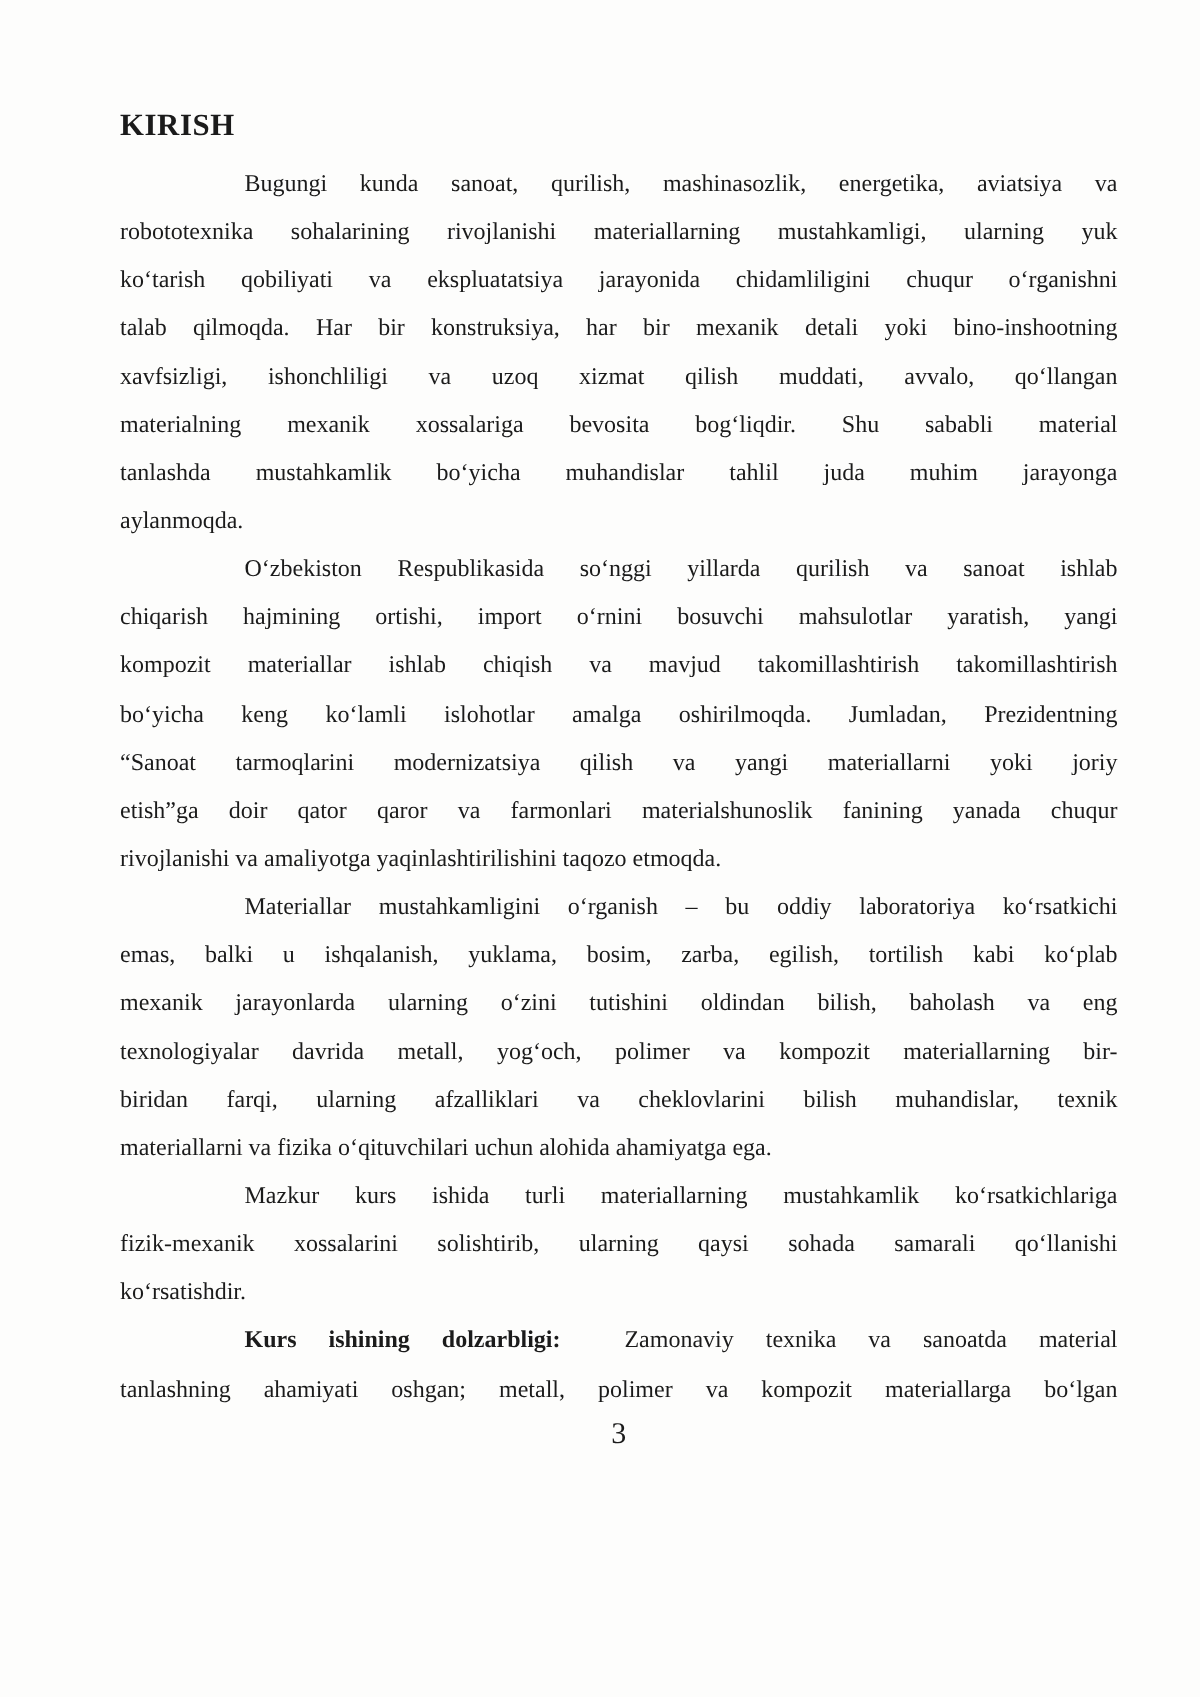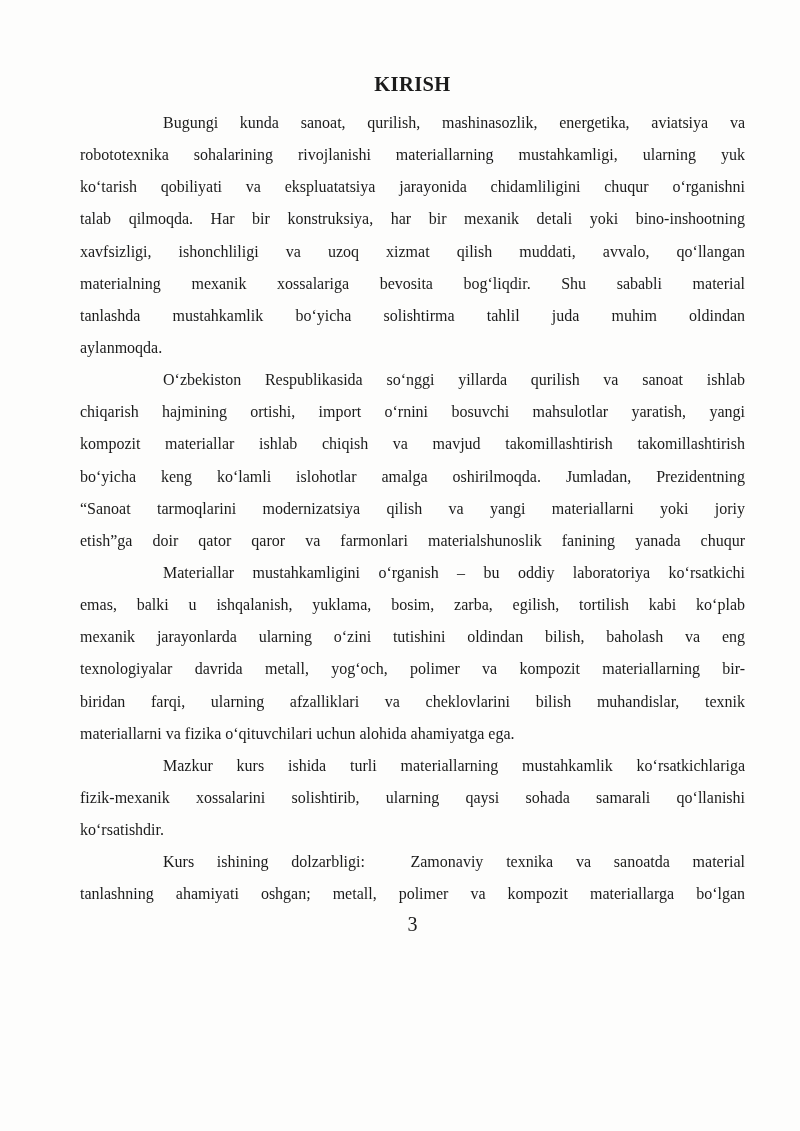--- a/index.html
+++ b/index.html
@@ -20,21 +20,20 @@
     font-family: "Liberation Serif", "DejaVu Serif", serif;
   }
 
   .content {
     padding: 0 55px 0 80px;
   }
 
   .doc-title {
     margin-top: 72px;
     margin-bottom: 11px;
-    text-align: center;
     font-size: 20.5px;
     font-weight: bold;
     letter-spacing: 0.4px;
     line-height: 24px;
   }
 
   .paragraph { display: block; }
 
   .line {
     font-size: 16px;
@@ -42,21 +41,21 @@
     height: 32.15px;
     text-align: justify;
     text-align-last: justify;
     white-space: pre-wrap;
     overflow: visible;
   }
 
   .line.first { text-indent: 83px; }
   .line.plast { text-align-last: left; }
 
-  .bold { font-weight: normal; }
+  .bold { font-weight: bold; }
 
   .page-number {
     margin-top: 1px;
     text-align: center;
     font-size: 20px;
     line-height: 24px;
   }
 </style>
 </head>
 <body>
@@ -66,30 +65,31 @@
     <div class="doc-title">KIRISH</div>
 
     <div id="paragraphs">
         <div class="paragraph">
           <div class="line first"><span class="reg">Bugungi kunda sanoat, qurilish, mashinasozlik, energetika, aviatsiya va</span></div>
           <div class="line"><span class="reg">robototexnika sohalarining rivojlanishi materiallarning mustahkamligi, ularning yuk</span></div>
           <div class="line"><span class="reg">ko‘tarish qobiliyati va ekspluatatsiya jarayonida chidamliligini chuqur o‘rganishni</span></div>
           <div class="line"><span class="reg">talab qilmoqda. Har bir konstruksiya, har bir mexanik detali yoki bino-inshootning</span></div>
           <div class="line"><span class="reg">xavfsizligi, ishonchliligi va uzoq xizmat qilish muddati, avvalo, qo‘llangan</span></div>
           <div class="line"><span class="reg">materialning mexanik xossalariga bevosita bog‘liqdir. Shu sababli material</span></div>
-          <div class="line"><span class="reg">tanlashda mustahkamlik bo‘yicha solishtirma tahlil juda muhim oldindan</span></div>
+          <div class="line"><span class="reg">tanlashda mustahkamlik bo‘yicha muhandislar tahlil juda muhim jarayonga</span></div>
           <div class="line plast"><span class="reg">aylanmoqda.</span></div>
         </div>
         <div class="paragraph">
           <div class="line first"><span class="reg">O‘zbekiston Respublikasida so‘nggi yillarda qurilish va sanoat ishlab</span></div>
           <div class="line"><span class="reg">chiqarish hajmining ortishi, import o‘rnini bosuvchi mahsulotlar yaratish, yangi</span></div>
           <div class="line"><span class="reg">kompozit materiallar ishlab chiqish va mavjud takomillashtirish takomillashtirish</span></div>
           <div class="line"><span class="reg">bo‘yicha keng ko‘lamli islohotlar amalga oshirilmoqda. Jumladan, Prezidentning</span></div>
           <div class="line"><span class="reg">“Sanoat tarmoqlarini modernizatsiya qilish va yangi materiallarni yoki joriy</span></div>
           <div class="line"><span class="reg">etish”ga doir qator qaror va farmonlari materialshunoslik fanining yanada chuqur</span></div>
+          <div class="line plast"><span class="reg">rivojlanishi va amaliyotga yaqinlashtirilishini taqozo etmoqda.</span></div>
         </div>
         <div class="paragraph">
           <div class="line first"><span class="reg">Materiallar mustahkamligini o‘rganish – bu oddiy laboratoriya ko‘rsatkichi</span></div>
           <div class="line"><span class="reg">emas, balki u ishqalanish, yuklama, bosim, zarba, egilish, tortilish kabi ko‘plab</span></div>
           <div class="line"><span class="reg">mexanik jarayonlarda ularning o‘zini tutishini oldindan bilish, baholash va eng</span></div>
           <div class="line"><span class="reg">texnologiyalar davrida metall, yog‘och, polimer va kompozit materiallarning bir-</span></div>
           <div class="line"><span class="reg">biridan farqi, ularning afzalliklari va cheklovlarini bilish muhandislar, texnik</span></div>
           <div class="line plast"><span class="reg">materiallarni va fizika o‘qituvchilari uchun alohida ahamiyatga ega.</span></div>
         </div>
         <div class="paragraph">

